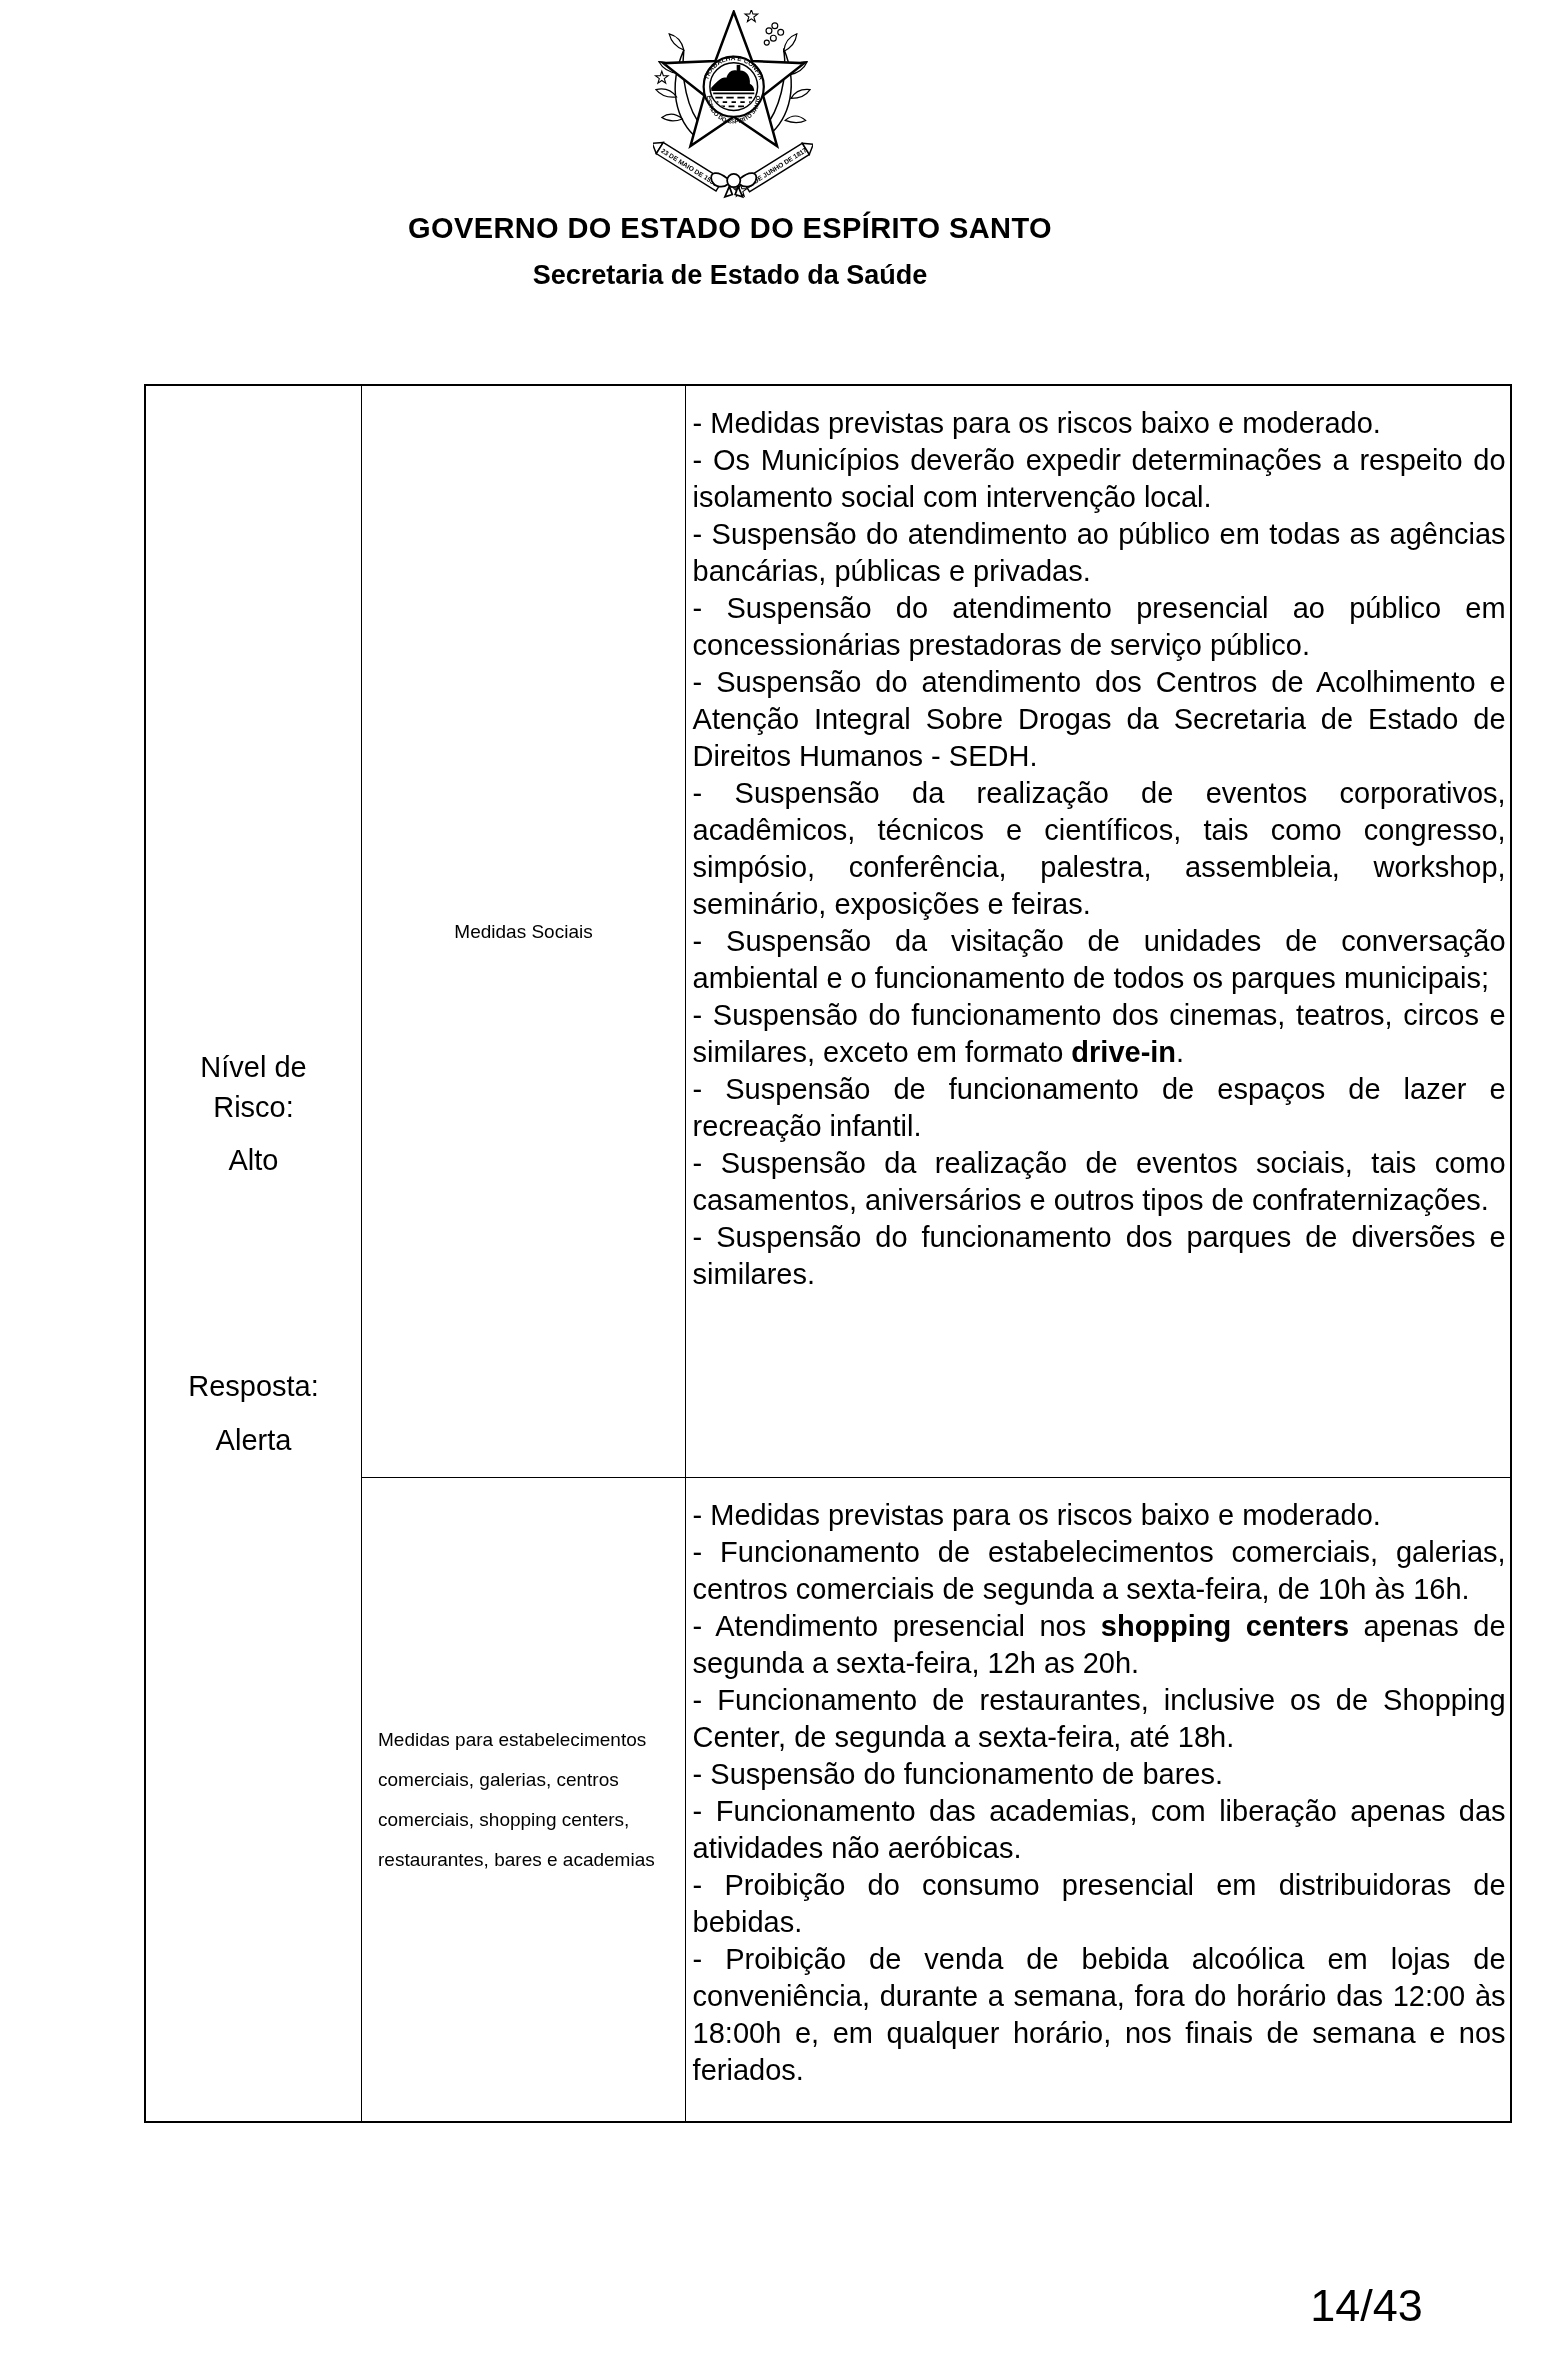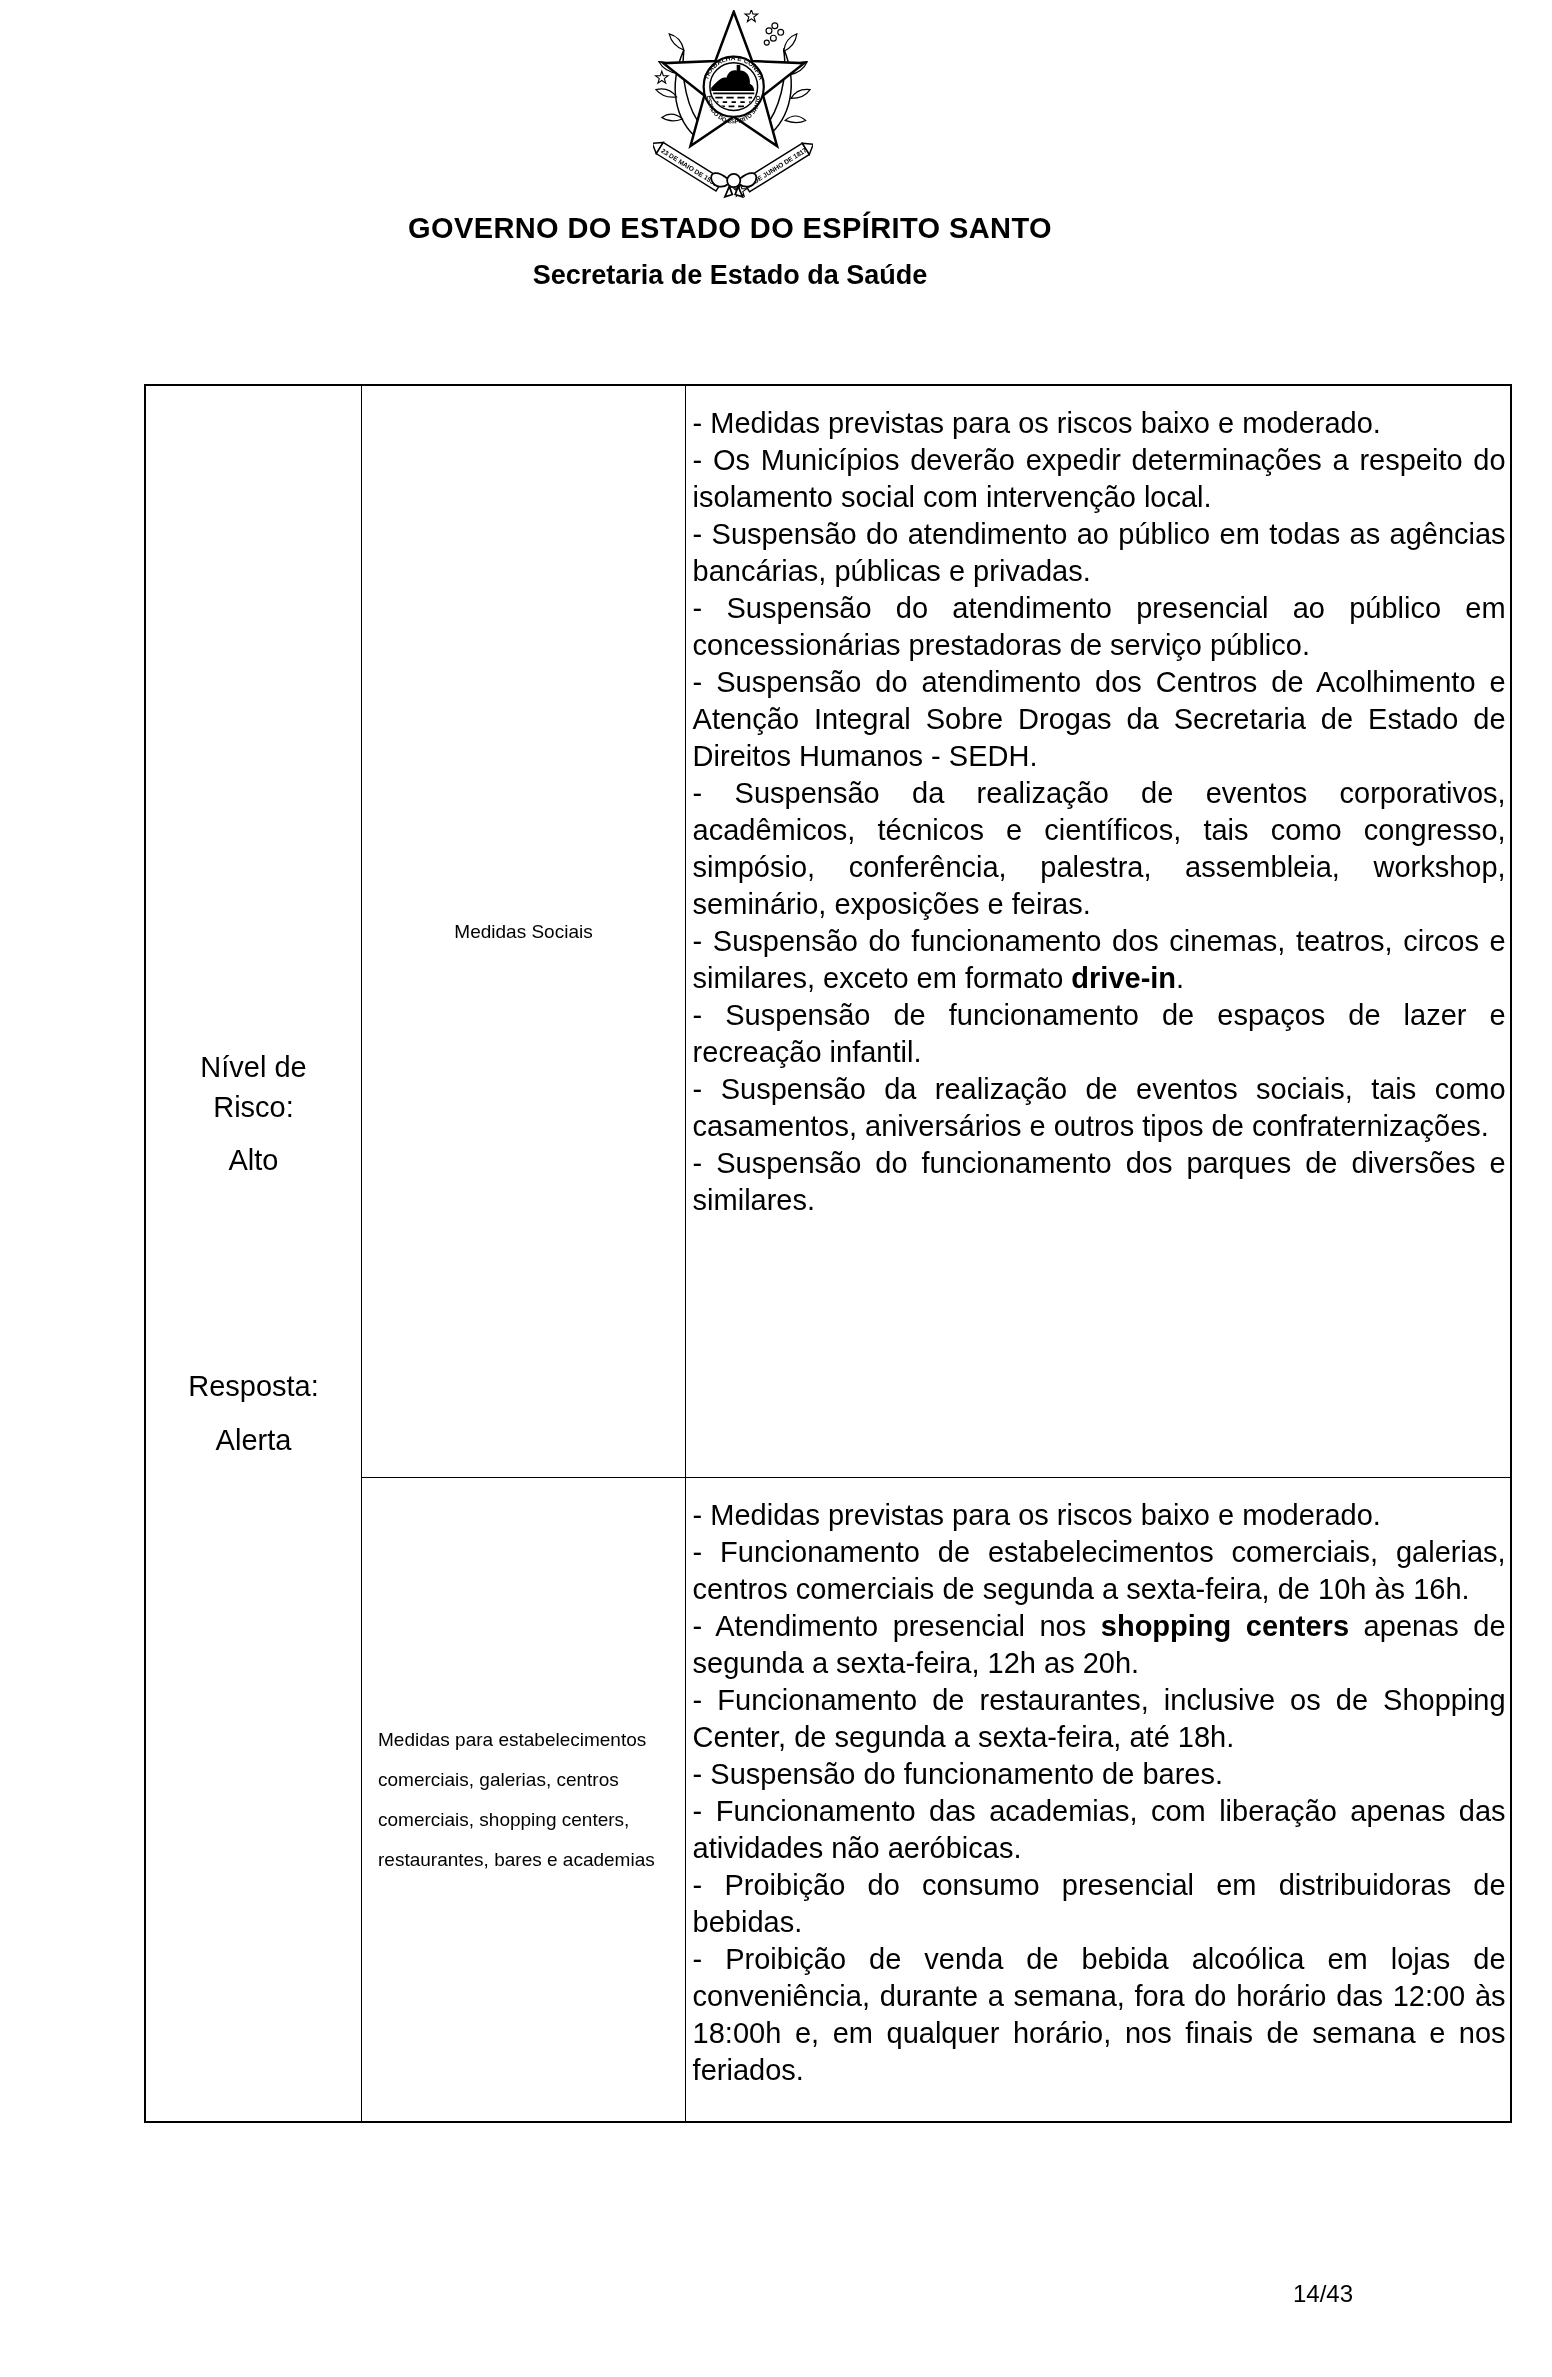--- a/index.html
+++ b/index.html
@@ -34,21 +34,21 @@
     text-align:left; font-size:19px; line-height:40px; padding:0 16px;
   }
   .measures-cell {
     border-left:1.5px solid #000;
     font-size:29px; line-height:37px; text-align:justify;
     padding:19px 4.4px 0 6.6px;
   }
   .row2 { border-top:1.5px solid #000; }
   .measure { margin:0; padding:0; }
   .measure .b { font-weight:bold; }
-  .footer-page { position:absolute; left:1293px; top:2280px; width:147px; font-size:24px; }
+  .footer-page { position:absolute; left:1293px; top:2280px; width:147px; text-align:center; font-size:45px; }
   svg text { font-family:"Liberation Sans", sans-serif; }
 </style>
 </head>
 <body>
 
 <div class="page">
 
   <svg class="logo" viewBox="0 0 218 258" xmlns="http://www.w3.org/2000/svg" aria-hidden="true">
     <defs>
       <path id="arcTop" d="M74.7,97 A36,36 0 0 1 145.3,97"></path>
@@ -139,20 +139,21 @@
 
     <div class="cell cat-cell" style="grid-column:2; grid-row:1;">Medidas Sociais</div>
 
     <div class="cell measures-cell" style="grid-column:3; grid-row:1;">
         <p class="measure"><span>- Medidas previstas para os riscos baixo e moderado.</span></p>
         <p class="measure"><span>- Os Municípios deverão expedir determinações a respeito do isolamento social com intervenção local.</span></p>
         <p class="measure"><span>- Suspensão do atendimento ao público em todas as agências bancárias, públicas e privadas.</span></p>
         <p class="measure"><span>- Suspensão do atendimento presencial ao público em concessionárias prestadoras de serviço público.</span></p>
         <p class="measure"><span>- Suspensão do atendimento dos Centros de Acolhimento e Atenção Integral Sobre Drogas da Secretaria de Estado de Direitos Humanos - SEDH.</span></p>
         <p class="measure"><span>- Suspensão da realização de eventos corporativos, acadêmicos, técnicos e científicos, tais como congresso, simpósio, conferência, palestra, assembleia, workshop, seminário, exposições e feiras.</span></p>
+        <p class="measure"><span>- Suspensão da visitação de unidades de conversação ambiental e o funcionamento de todos os parques municipais;</span></p>
         <p class="measure"><span>- Suspensão do funcionamento dos cinemas, teatros, circos e similares, exceto em formato </span><span class="b">drive-in</span><span>.</span></p>
         <p class="measure"><span>- Suspensão de funcionamento de espaços de lazer e recreação infantil.</span></p>
         <p class="measure"><span>- Suspensão da realização de eventos sociais, tais como casamentos, aniversários e outros tipos de confraternizações.</span></p>
         <p class="measure"><span>- Suspensão do funcionamento dos parques de diversões e similares.</span></p>
       </div>
 
     <div class="cell cat-cell row2" style="grid-column:2; grid-row:2;">Medidas para estabelecimentos comerciais, galerias, centros comerciais, shopping centers, restaurantes, bares e academias</div>
 
     <div class="cell measures-cell row2" style="grid-column:3; grid-row:2;">
         <p class="measure"><span>- Medidas previstas para os riscos baixo e moderado.</span></p>

